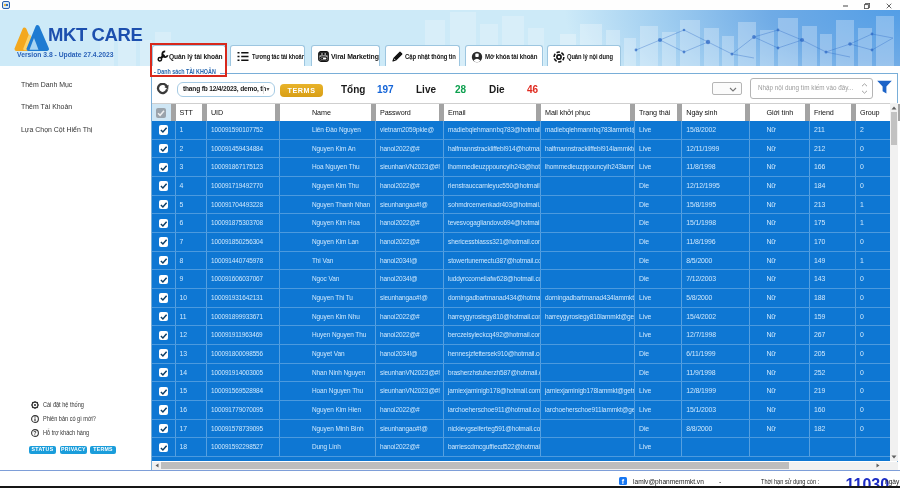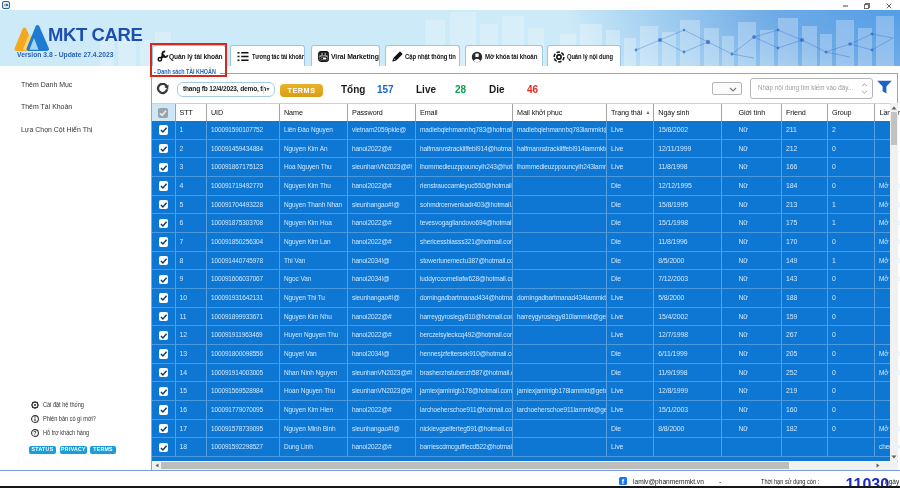--- a/index.html
+++ b/index.html
@@ -17,27 +17,27 @@
 #combo1{position:absolute;left:177px;top:82px;width:98px;height:14.5px;border:1.4px solid #a6cbe4;border-radius:6px;background:#fff;z-index:6;}
 #combo1 .tx{position:absolute;left:5px;top:0;line-height:13px;font-size:7.1px;font-weight:bold;color:#1a1a1a;letter-spacing:-0.2px;white-space:nowrap;transform:scaleX(0.93);transform-origin:0 50%;}
 #combo1 .ar{position:absolute;right:2px;top:1.5px;width:9px;height:9px;color:#555;font-size:6px;line-height:9px;text-align:center;border-left:1px solid #d8d8d8;}
 #loadbtn{position:absolute;left:280px;top:83.5px;width:43px;height:13.5px;border-radius:4px;background:linear-gradient(#e8b32a,#d89e15);color:#fff;font-size:7.2px;font-weight:bold;text-align:center;line-height:13.5px;letter-spacing:0.6px;}
 .stat{position:absolute;top:83.5px;font-size:10px;font-weight:bold;line-height:12px;}
 #combo2{position:absolute;left:712px;top:81.5px;width:30px;height:13px;border:1px solid #b5b5b5;border-radius:2px;background:#fbfbfb;}
 #search{position:absolute;left:750px;top:77.5px;width:123px;height:21px;border:1px solid #b5b5b5;border-radius:3px;background:#fff;}
 #search .ph{position:absolute;left:7px;top:5px;font-size:7px;color:#9b9b9b;white-space:nowrap;transform:scaleX(0.9);transform-origin:0 50%;}
 #tbl{position:absolute;left:152px;top:103px;width:738px;}
 #thead{height:18px;border-top:1px solid #cfcfcf;background:#fff;white-space:nowrap;font-size:7.2px;color:#111;}
-#thead .c{border-right:1px solid #a3a3a3;line-height:17px;background:#fff;}
+#thead .c{border-right:5px solid #a3a3a3;line-height:17px;background:#fff;}
 #thead .ccb{background:#cfe6f4;}
 .row{height:18.68px;background:#0e77d3;white-space:nowrap;font-size:6.9px;color:#cfe8fd;border-bottom:1px solid rgba(255,255,255,0.26);}
 .row .c{border-right:1px solid rgba(255,255,255,0.30);line-height:17.7px;}
 .c{display:inline-block;vertical-align:top;height:100%;overflow:hidden;padding-left:4px;letter-spacing:-0.1px;}
 .ccb{width:23.5px;padding-left:0;text-align:center;}
-.w1{width:31.5px;}.w2{width:73px;}.w3{width:68px;}.w4{width:68px;}.w5{width:97px;}.w6{width:94px;}
+.w1{width:31.5px;}.w2{width:73px;}.w3{width:68px;margin-left:28px;}.w4{width:68px;}.w5{width:97px;}.w6{width:94px;}
 .w7{width:47.3px;}.w8{width:68.2px;}.w9{width:47.5px;margin-left:12px;}.w10{width:46px;}.w11{width:47.5px;}.w12{width:26.5px;border-right:none!important;}
 .rcb{display:inline-block;width:9.5px;height:9.5px;margin-top:4.2px;background:#fff;border-radius:2px;line-height:0;}
 .hcb{display:inline-block;width:10px;height:10px;margin-top:3.5px;background:#9aa3ab;border-radius:2px;line-height:0;}
 #strip19{position:absolute;left:152px;top:457.3px;width:738px;height:3.4px;background:#0e77d3;}
 #vsb{position:absolute;left:890px;top:103px;width:7.5px;height:358px;background:#f1f1f1;}
 #vsb .thumb{position:absolute;left:1px;top:9px;width:5.5px;height:33px;background:#c2c2c2;}
 #hsb{position:absolute;left:152px;top:461.5px;width:738px;height:8px;background:#f1f1f1;}
 #sbcorner{position:absolute;left:738px;top:0;width:7.5px;height:8px;background:#f1f1f1;}
 #hsb .thumb{position:absolute;left:9px;top:0.5px;width:628px;height:7px;background:#bdbdbd;}
 .smenu{position:absolute;left:21px;font-size:7.9px;color:#333;white-space:nowrap;transform:scaleX(0.88);transform-origin:0 50%;}
@@ -181,21 +181,21 @@
 <svg class="abs" style="left:155.5px;top:83px;z-index:6;" width="13" height="13" viewBox="0 0 13 13">
 <path d="M10.9 3.8 A4.6 4.6 0 1 0 11.1 6.3" fill="none" stroke="#3a3a3a" stroke-width="2.3"></path>
 <path d="M12.6 1.8 L12.2 6.4 L8.4 3.9 Z" fill="#3a3a3a"></path>
 </svg>
 <div id="combo1">
     <span class="tx">thang fb 12/4/2023, demo, th</span>
     <span class="ar">▾</span>
   </div>
 <div id="loadbtn">TERMS</div>
 <span class="stat" style="left:341px;color:#1a1a1a;">Tổng</span>
-<span class="stat" style="left:377px;color:#1565d8;">157</span>
+<span class="stat" style="left:377px;color:#1565d8;">197</span>
 <span class="stat" style="left:416px;color:#1a1a1a;">Live</span>
 <span class="stat" style="left:455px;color:#0ea04f;">28</span>
 <span class="stat" style="left:489px;color:#1a1a1a;">Die</span>
 <span class="stat" style="left:527px;color:#e02b20;">46</span>
 <div id="combo2">
     <svg style="position:absolute;right:4px;top:4px;" width="8" height="5" viewBox="0 0 8 5">
       <path d="M1 1 L4 4 L7 1" fill="none" stroke="#777" stroke-width="1.1"></path>
     </svg>
   </div>
 <div id="search">

